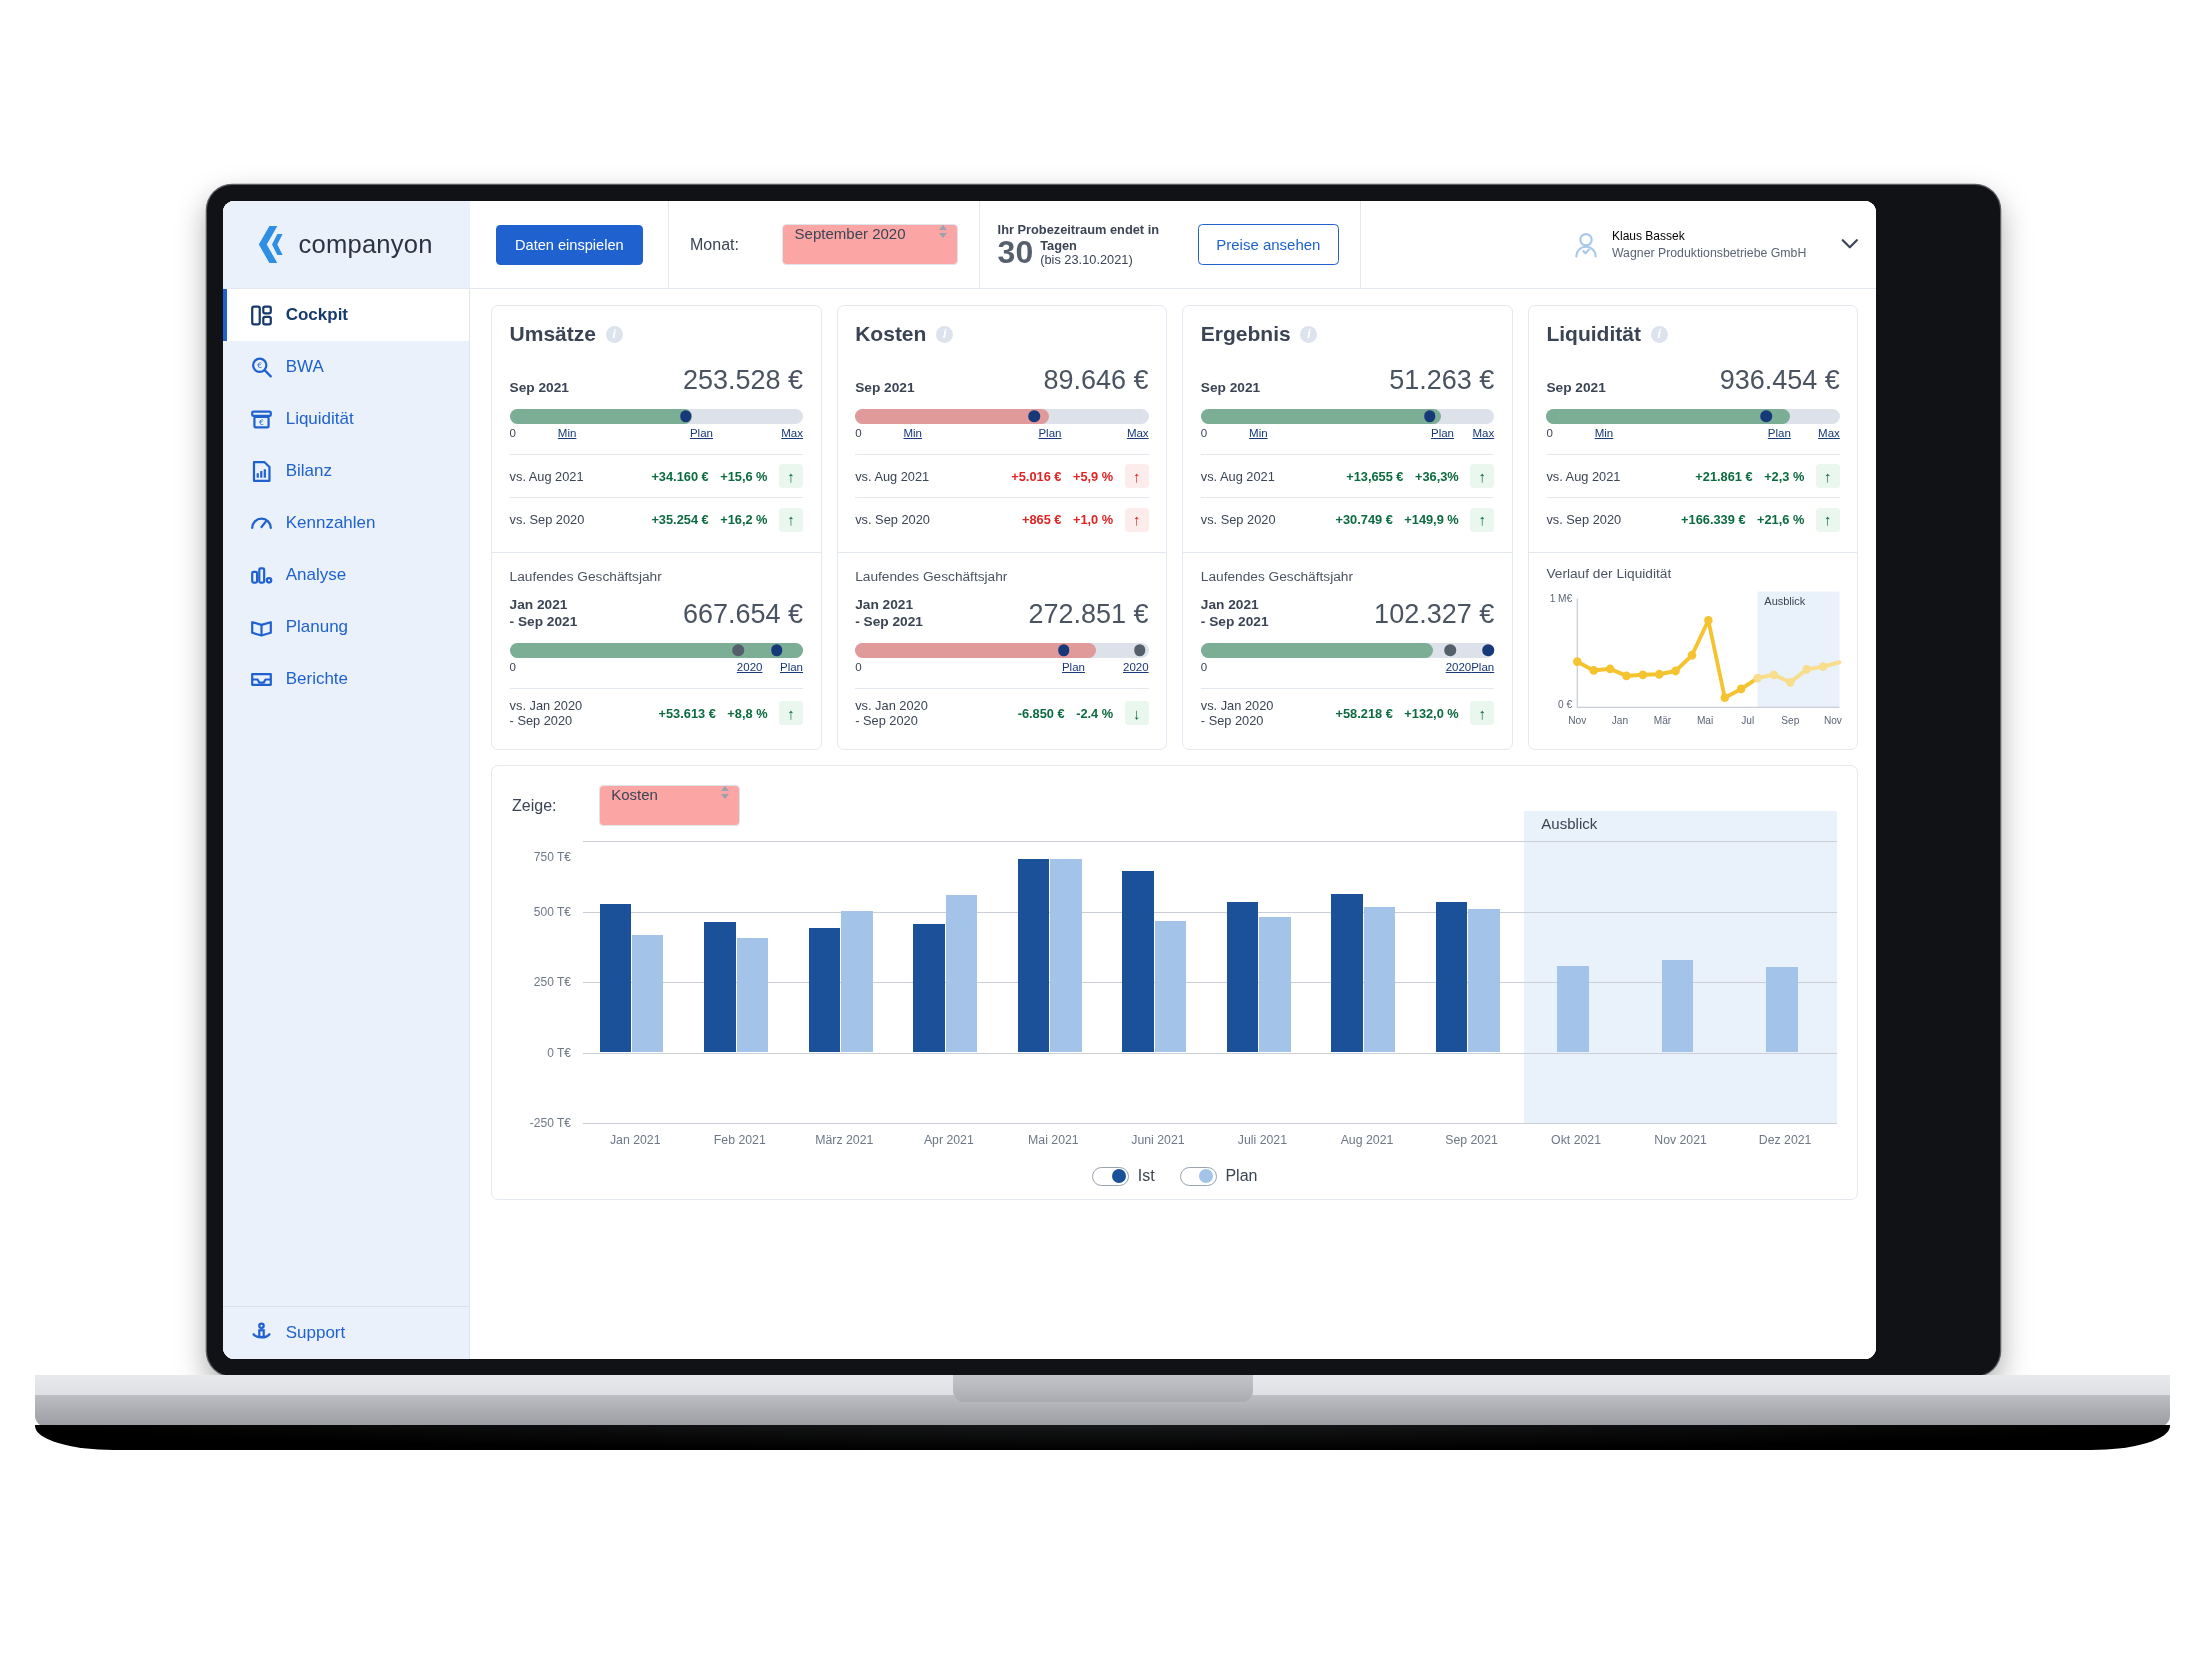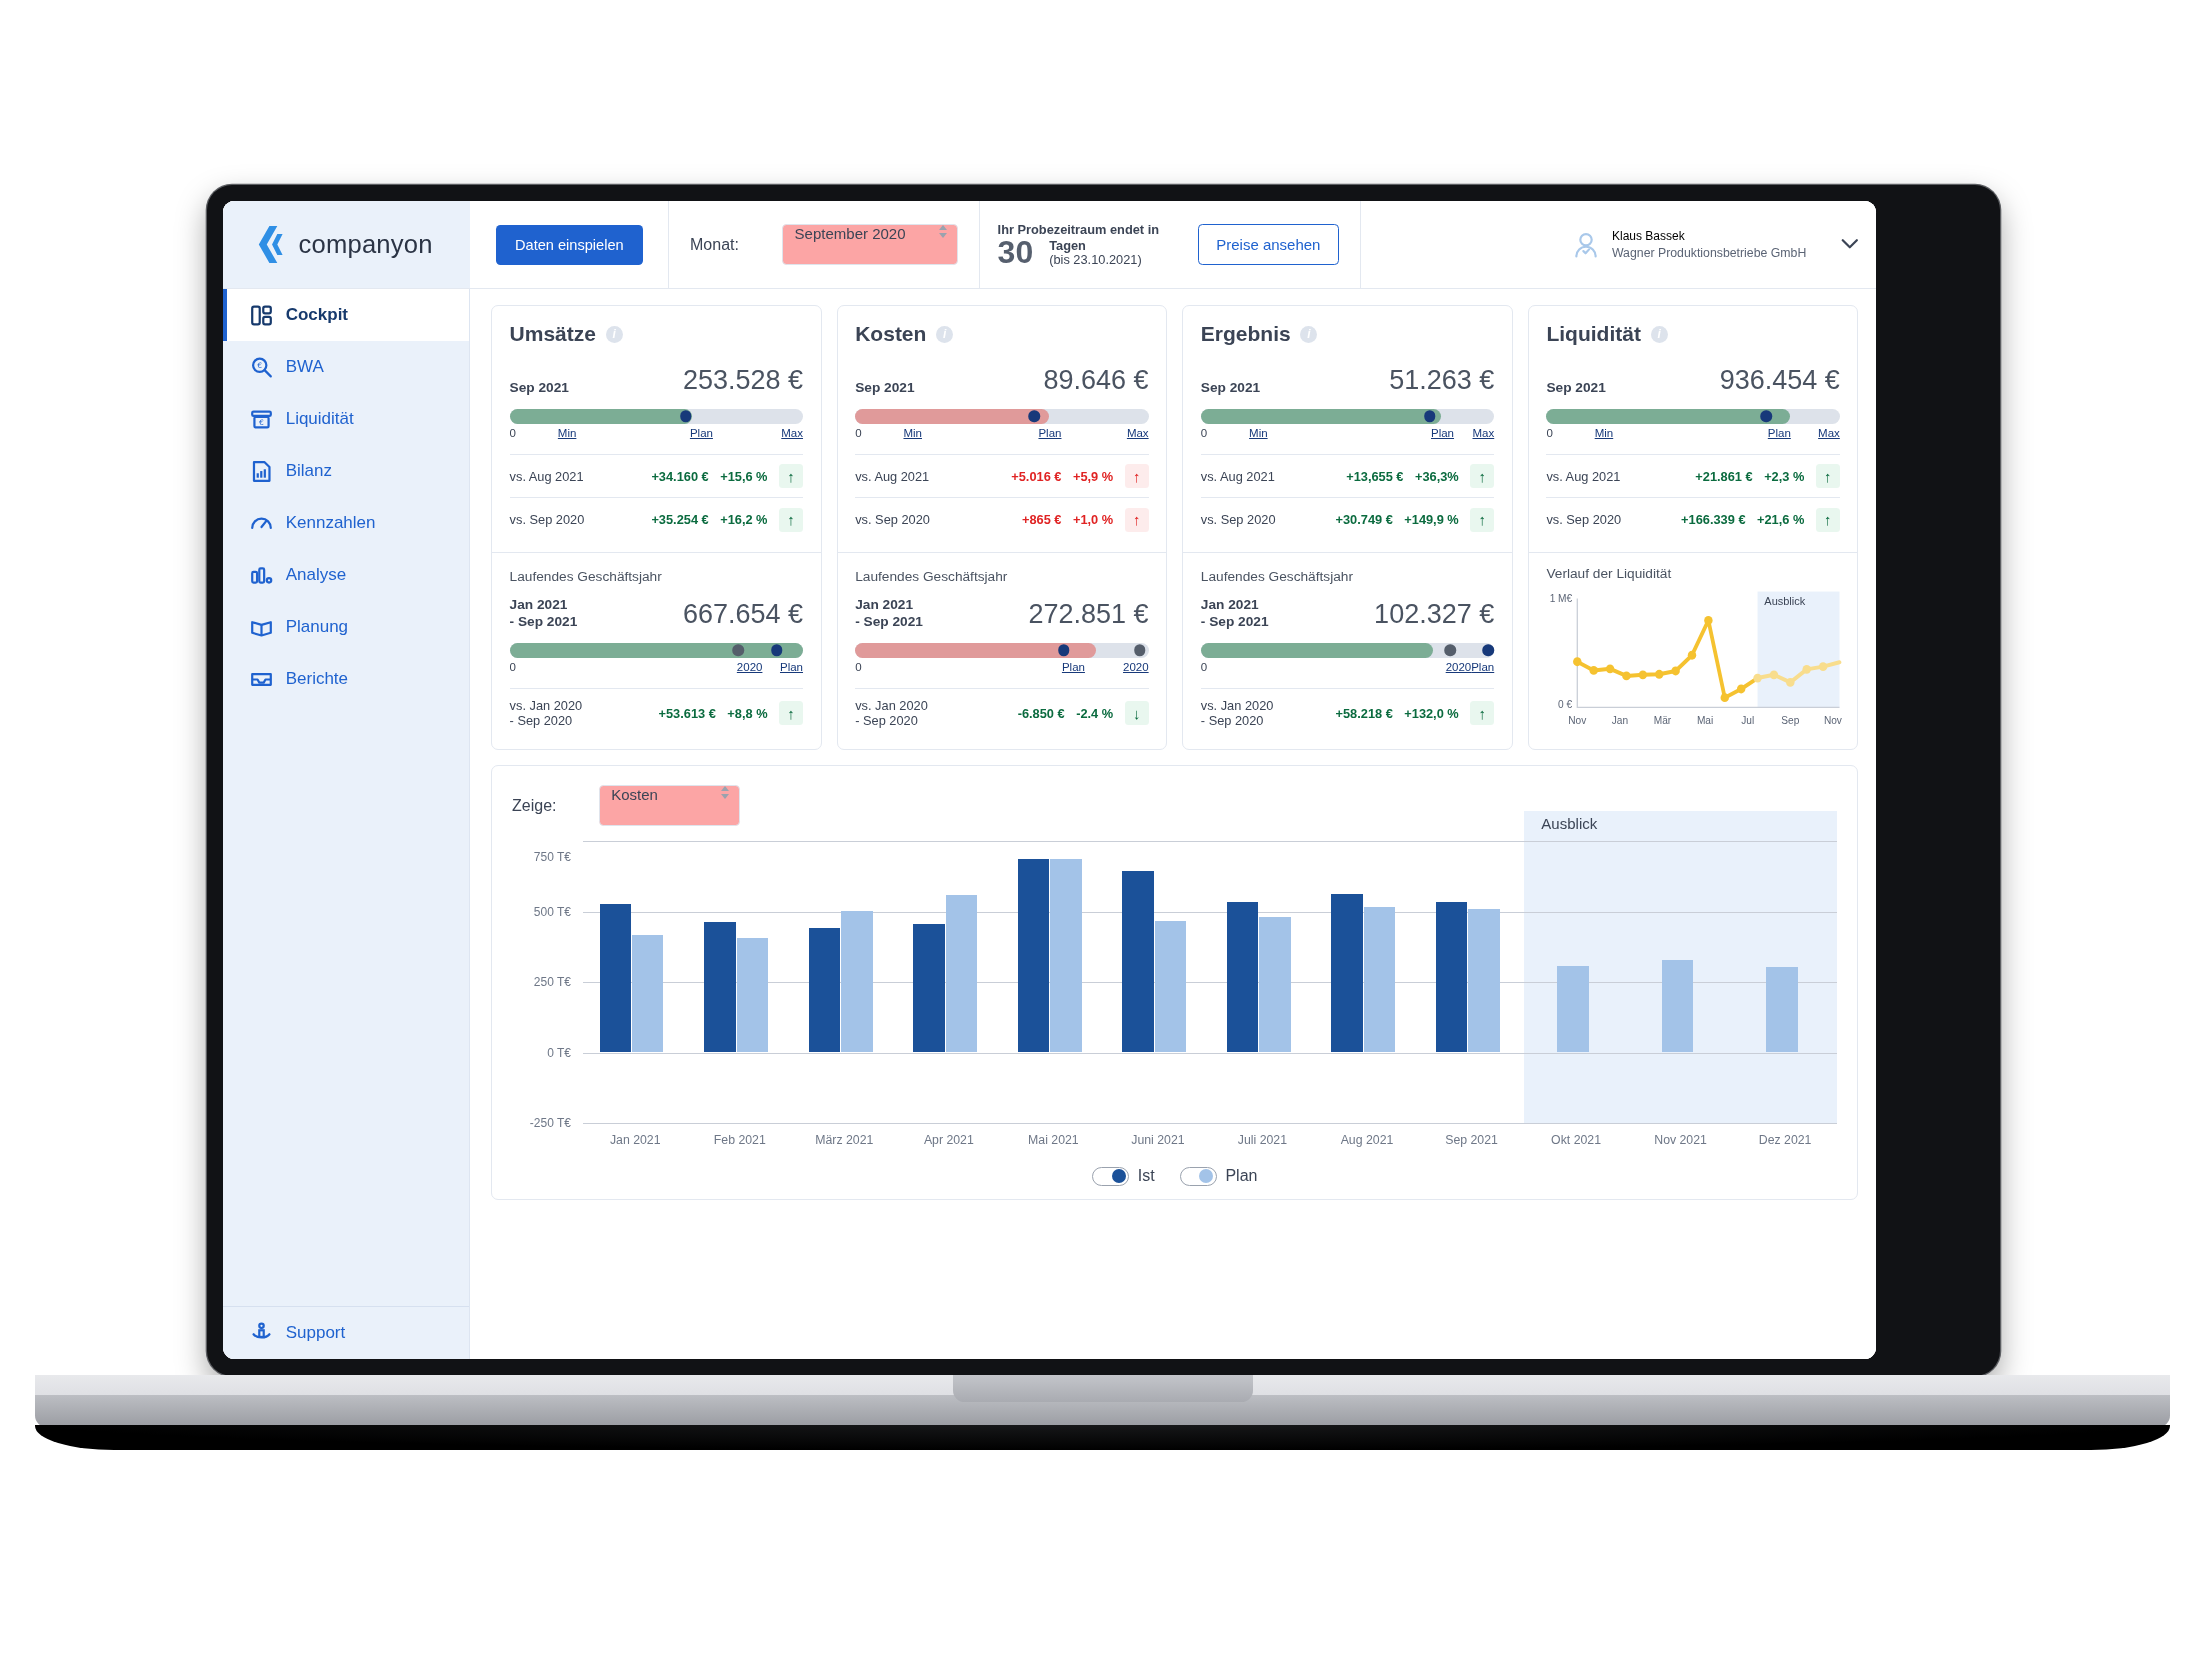--- a/index.html
+++ b/index.html
@@ -81,21 +81,21 @@
     padding: 0 9.7px 0 11.5px; cursor: pointer; margin-left: 30px;
   }
   .select-box .sv { font-size: 15px; color: #3b4455; }
   .spin { display: flex; flex-direction: column; gap: 2.6px; }
   .spin i { width: 0; height: 0; border-left: 4.9px solid transparent; border-right: 4.9px solid transparent; display: block; }
   .spin i.up { border-bottom: 5.7px solid #9aa2ae; }
   .spin i.dn { border-top: 5.7px solid #9aa2ae; }
 
   .trial { padding: 0 17.6px; display: flex; flex-direction: column; justify-content: center; }
   .trial-top { font-size: 12.8px; color: #3b4455; font-weight: 700; margin-bottom: 1.8px; }
-  .trial-row { display: flex; align-items: center; gap: 16px; }
+  .trial-row { display: flex; align-items: center; gap: 7px; }
   .trial-days { font-size: 32px; font-weight: 700; color: #565f6e; line-height: .86; }
   .trial-sub { display: flex; flex-direction: column; }
   .trial-sub .l1 { font-size: 12.8px; color: #3b4455; font-weight: 700; line-height: 1.12; }
   .trial-sub .l2 { font-size: 12.8px; color: #3b4455; line-height: 1.12; }
 
   .btn-outline {
     border: 1.3px solid #1f62cf; color: #1f62cf; background: #fff; border-radius: 4.4px;
     font-size: 15px; height: 41px; padding: 0 17.6px; cursor: pointer; font-family: inherit;
     margin: 0 0 0 21px; white-space: nowrap;
   }

